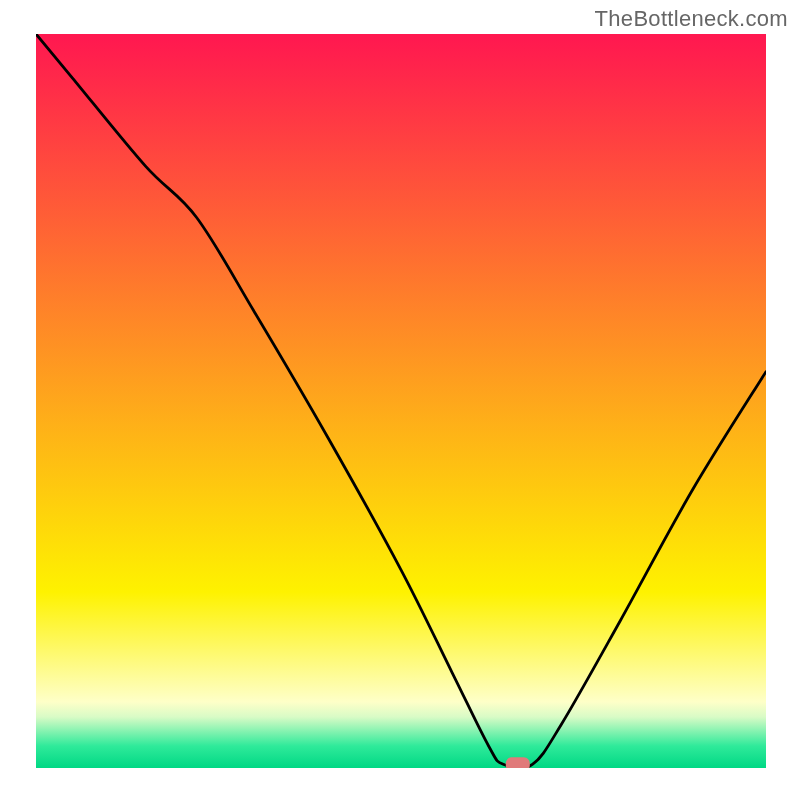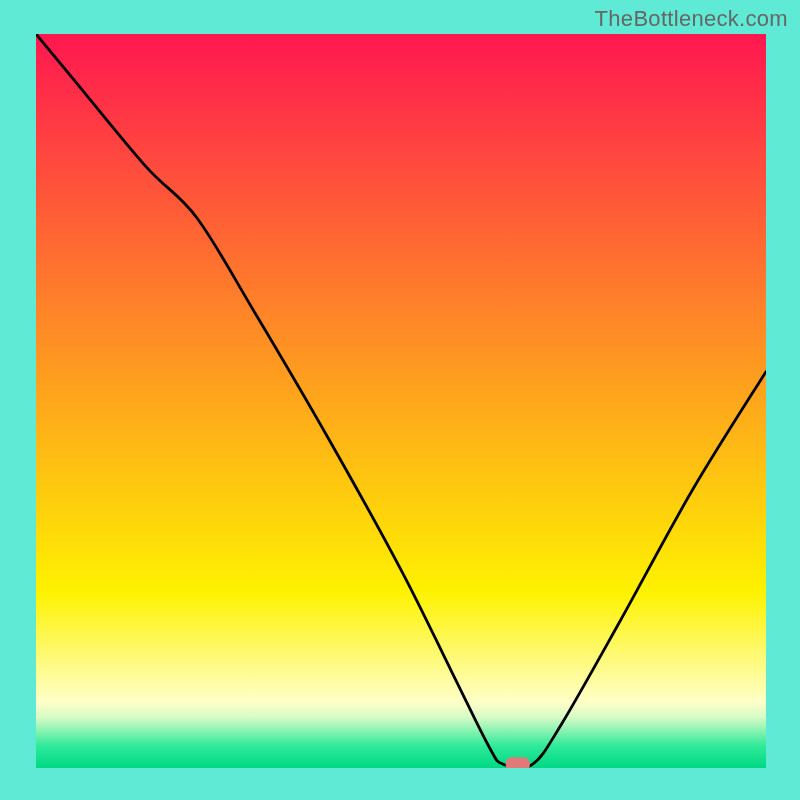--- a/index.html
+++ b/index.html
@@ -7,21 +7,21 @@
     padding: 0;
     width: 800px;
     height: 800px;
     background: #000;
     font-family: Arial, Helvetica, sans-serif;
   }
   .frame {
     position: relative;
     width: 800px;
     height: 800px;
-    background: #5eead4;
+    background: #ffffff;
   }
   .watermark {
     position: absolute;
     top: 6px;
     right: 12px;
     color: #666;
     font-size: 22px;
     letter-spacing: 0.3px;
     font-weight: 500;
     z-index: 20;

